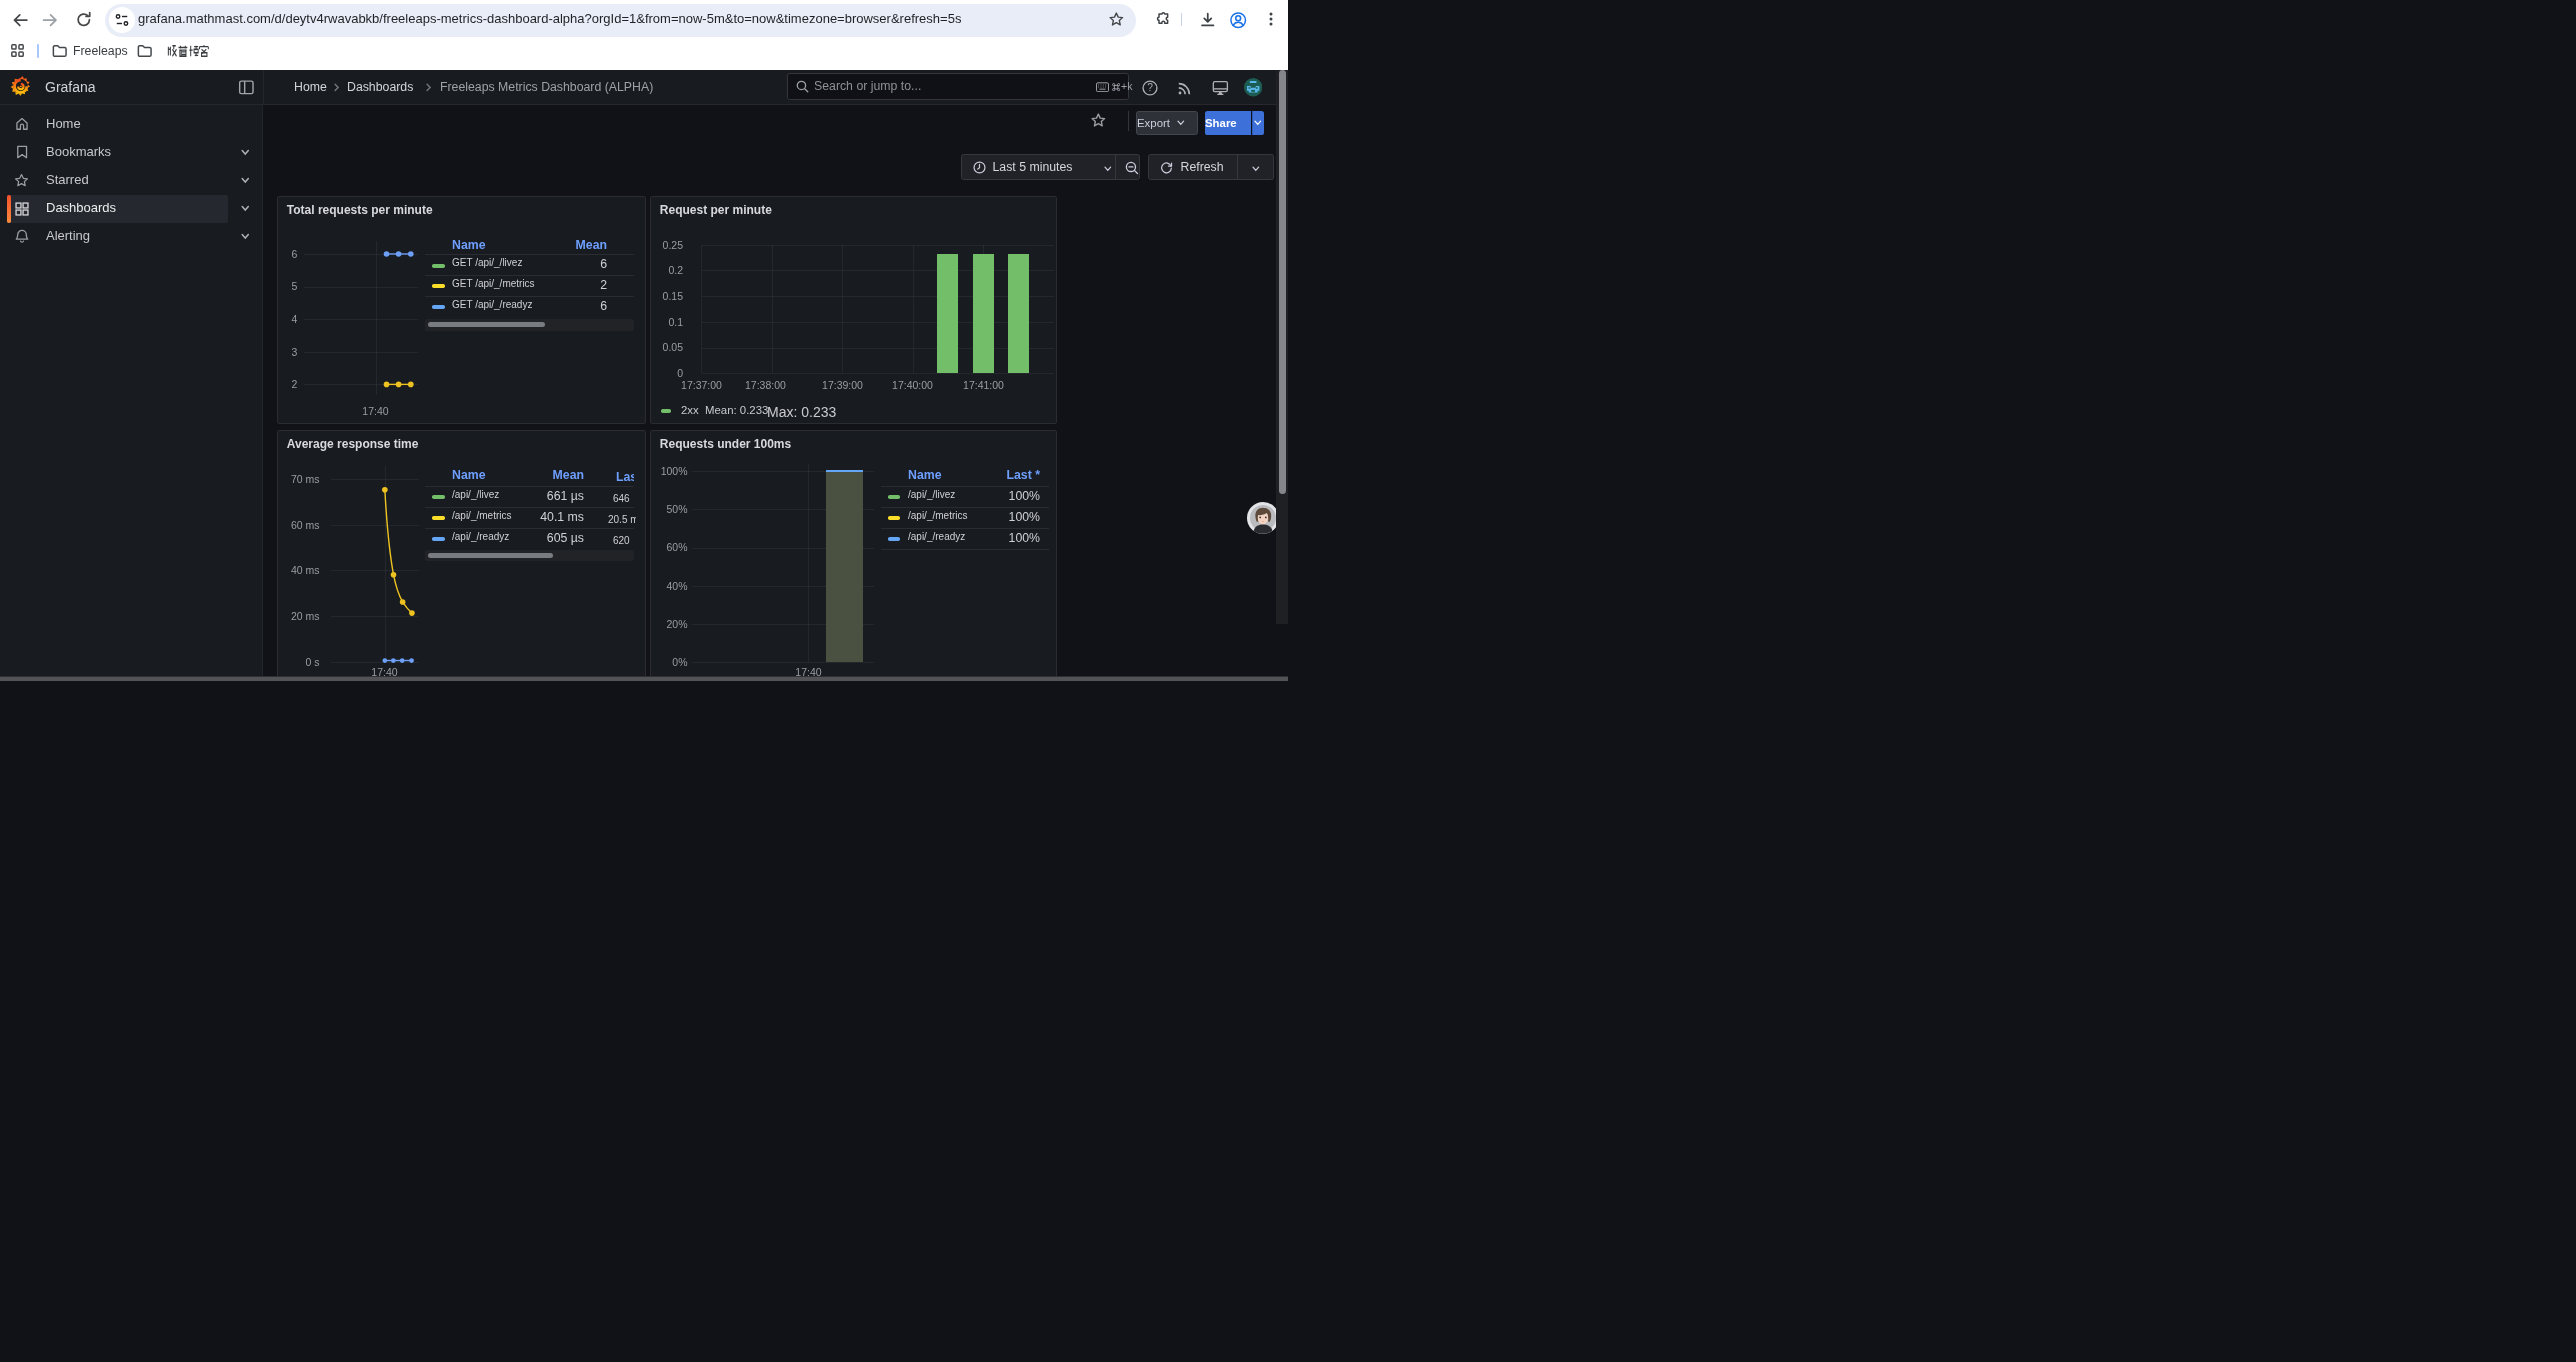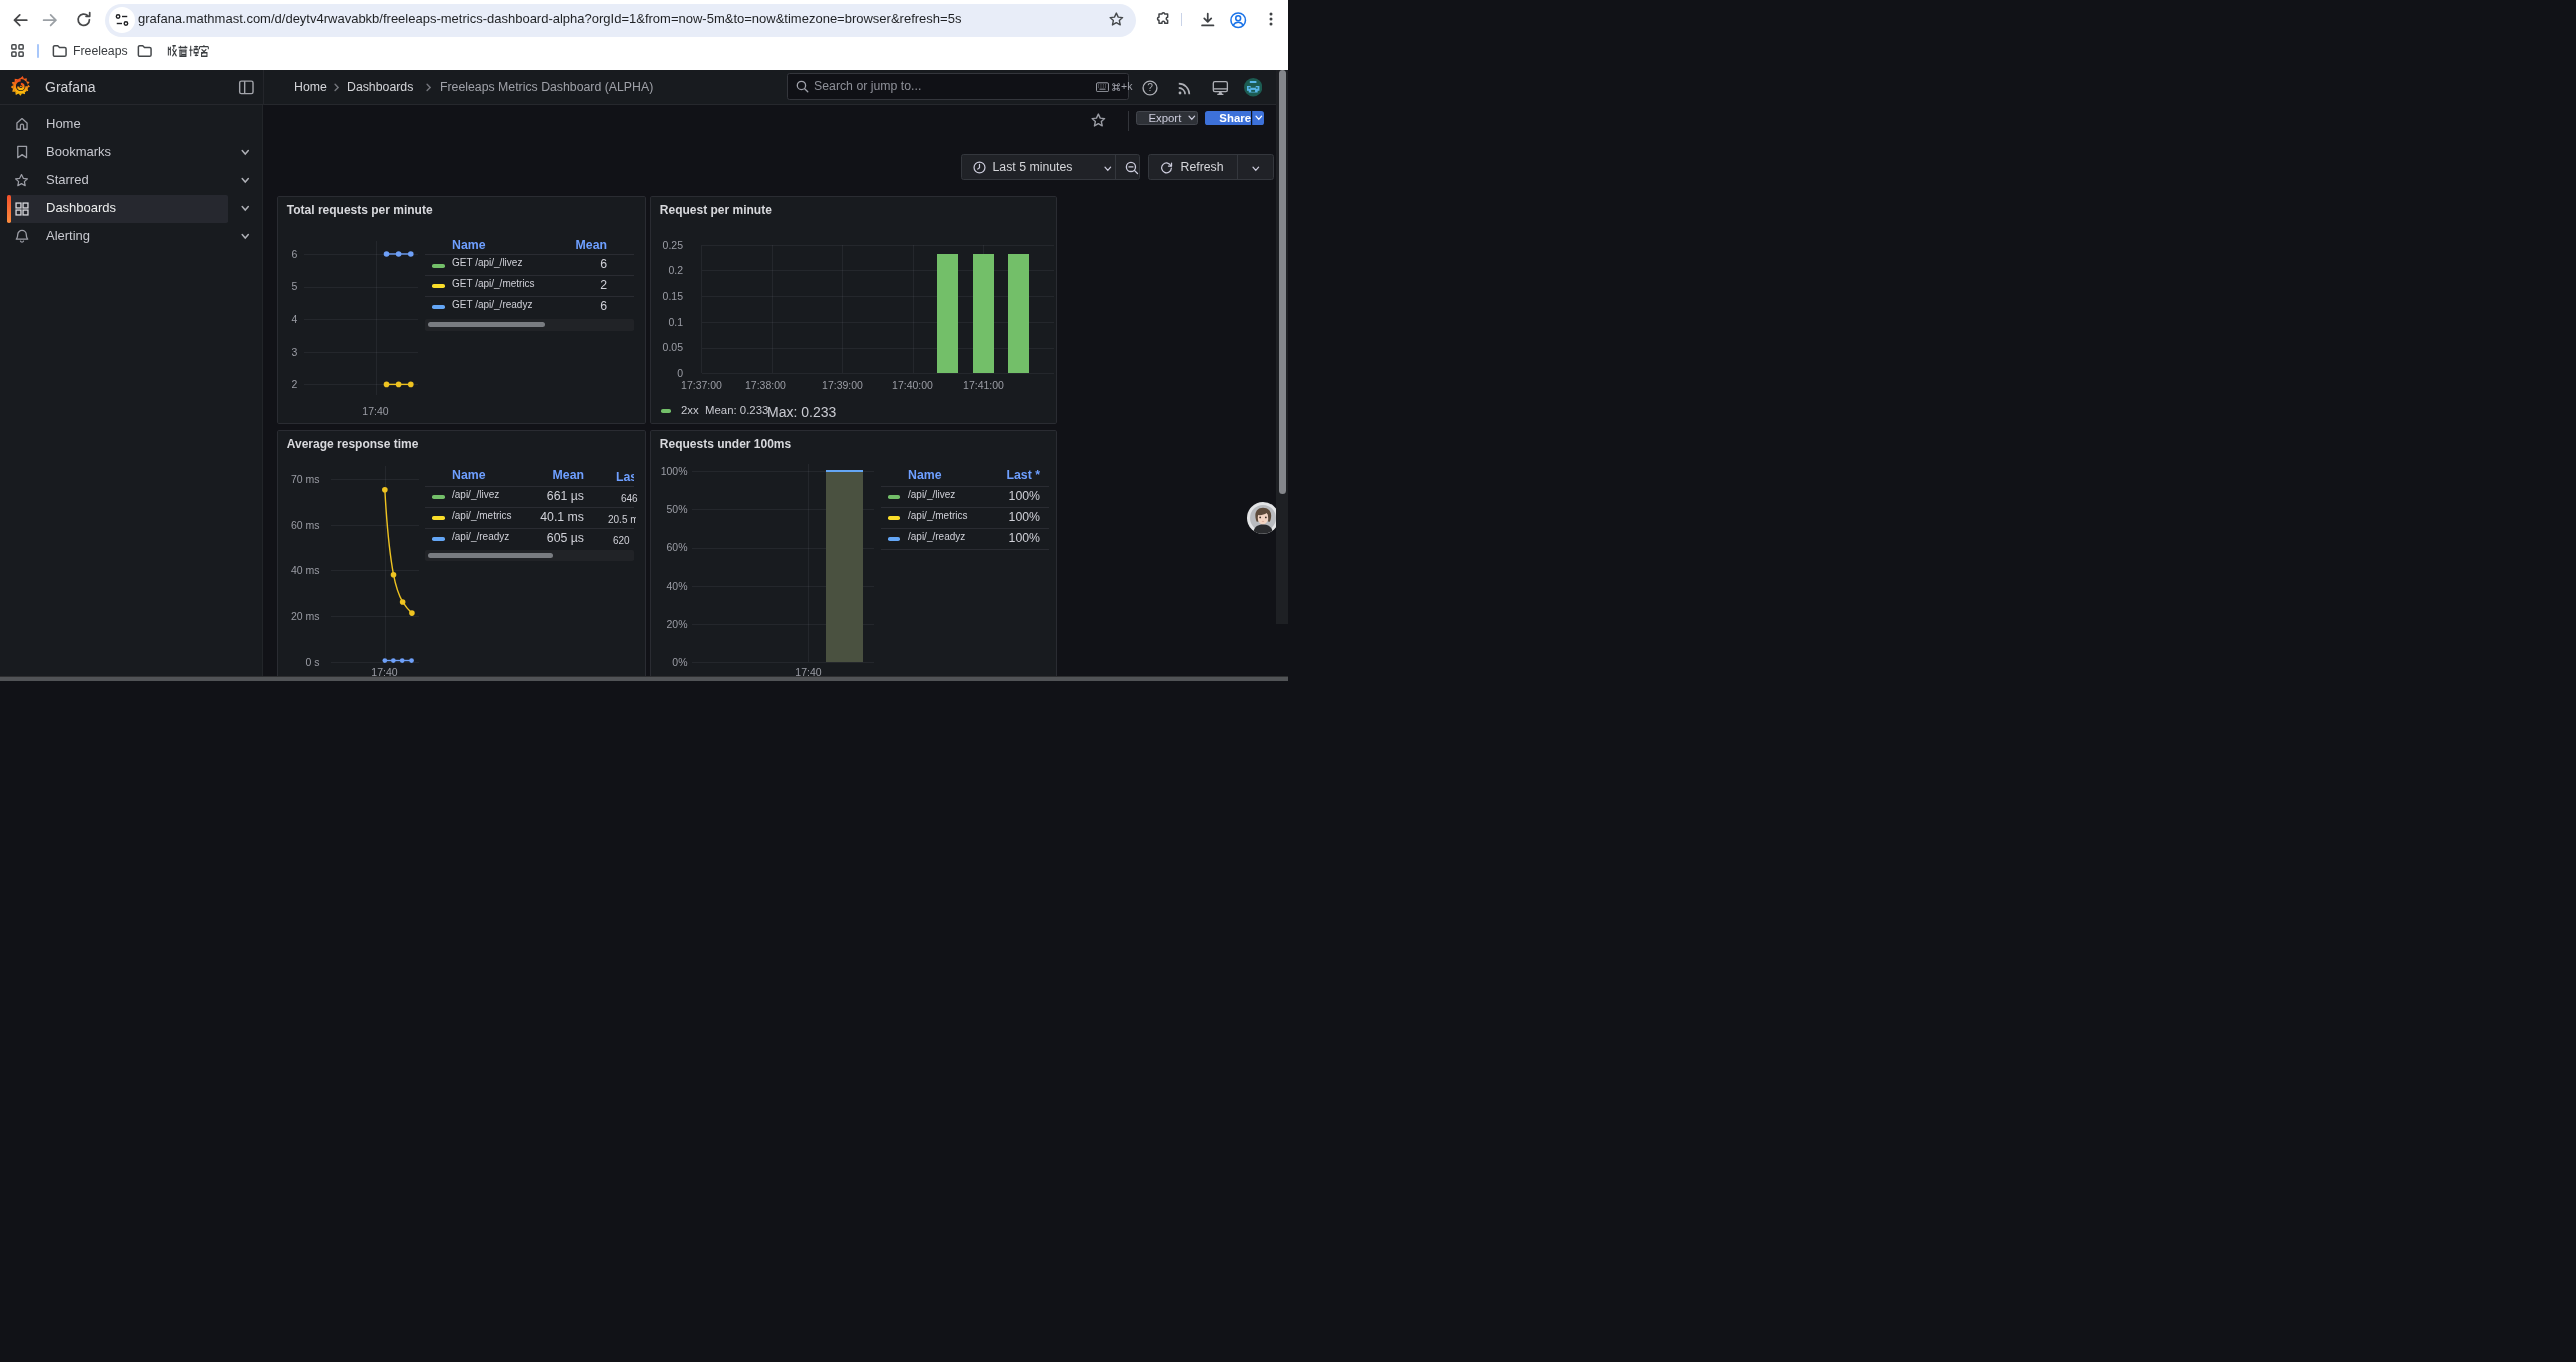--- a/index.html
+++ b/index.html
@@ -12,21 +12,21 @@
 
 #app{position:absolute;left:0;top:70px;width:1288px;height:611px;background:#111217}
 #gheader{position:absolute;left:0;top:0;width:1288px;height:35px;background:#181b1f;border-bottom:0.9px solid #26282d}
 #sidebar{position:absolute;left:0;top:35px;width:263px;height:576px;background:#181b1f;border-right:0.9px solid #222529}
 .navitem{position:absolute;left:0;width:263px;height:28px}
 .navtxt{position:absolute;left:46px;top:5.3px;font-size:13px;color:#c7c8cf}
 .navchev{position:absolute;left:240px;top:8px}
 .crumb{position:absolute;top:9.6px;font-size:12.3px;white-space:nowrap}
 #searchbox{position:absolute;left:787px;top:2.6px;width:342px;height:27px;background:#101116;border:0.9px solid #34363c;border-radius:2.6px}
 
-.btn{position:absolute;height:14px;border-radius:2.6px;font-size:11.4px;display:flex;align-items:center;justify-content:flex-end;color:#ccccdc}
+.btn{position:absolute;height:24px;border-radius:2.6px;font-size:11.4px;display:flex;align-items:center;justify-content:flex-start;color:#ccccdc}
 .tbtn{position:absolute;height:26px;background:#202227;border:0.9px solid #34373d;border-radius:2.6px;display:flex;align-items:center;color:#d5d6da;font-size:12.3px;font-weight:500}
 
 .panel{position:absolute;background:#181b1f;border:0.9px solid #2a2c32;border-radius:1.8px}
 .ptitle{position:absolute;left:8.8px;top:6.1px;font-size:12px;font-weight:700;color:#d8d9dd}
 .axlbl{position:absolute;font-size:10.5px;color:#9b9da5;white-space:nowrap}
 .leghdr{position:absolute;font-size:12.3px;font-weight:700;color:#6e9fff;white-space:nowrap}
 .legtxt{position:absolute;font-size:10px;color:#d0d1d8;white-space:nowrap}
 .legval{position:absolute;font-size:12.3px;color:#d0d1d8;white-space:nowrap;text-align:right}
 .sep{position:absolute;height:0.9px;background:#2a2c32}
 .dash{position:absolute;height:3.5px;border-radius:1.8px}
@@ -403,21 +403,21 @@
 
     <div class="leghdr" style="left:174px;top:37px">Name</div>
     <div class="leghdr" style="left:237px;width:69px;text-align:right;top:37px">Mean</div>
     <div class="abs" style="left:338px;top:37px;width:18px;overflow:hidden"><span class="leghdr" style="position:static">Last&nbsp;*</span></div>
     <div class="sep" style="left:147px;width:209px;top:55px"></div>
     <div class="sep" style="left:147px;width:209px;top:76px"></div>
     <div class="sep" style="left:147px;width:209px;top:97px"></div>
     <div class="dash" style="left:154px;width:13.3px;top:64px;background:#73bf69"></div>
     <div class="legtxt" style="left:174px;top:58px">/api/_/livez</div>
     <div class="legval" style="left:237px;width:69px;top:58px">661 µs</div>
-    <div class="abs" style="left:343px;top:58px;width:22px;overflow:hidden"><span class="legtxt" style="position:static">646</span></div>
+    <div class="abs" style="left:335px;top:58px;width:22px;overflow:hidden"><span class="legtxt" style="position:static">646</span></div>
     <div class="dash" style="left:154px;width:13.3px;top:85px;background:#fade2a"></div>
     <div class="legtxt" style="left:174px;top:79px">/api/_/metrics</div>
     <div class="legval" style="left:237px;width:69px;top:79px">40.1 ms</div>
     <div class="abs" style="left:330px;top:79px;width:28px;overflow:hidden"><span class="legtxt" style="position:static">20.5&nbsp;ms</span></div>
     <div class="dash" style="left:154px;width:13.3px;top:106px;background:#64a6f5"></div>
     <div class="legtxt" style="left:174px;top:100px">/api/_/readyz</div>
     <div class="legval" style="left:237px;width:69px;top:100px">605 µs</div>
     <div class="abs" style="left:335px;top:100px;width:22px;overflow:hidden"><span class="legtxt" style="position:static">620</span></div>
     <div class="abs" style="left:147px;width:209px;top:119px;height:10.5px;background:#212327;border-radius:1.8px"></div>
     <div class="abs" style="left:150px;width:125px;top:122px;height:5.3px;background:#797c81;border-radius:2.6px"></div>

